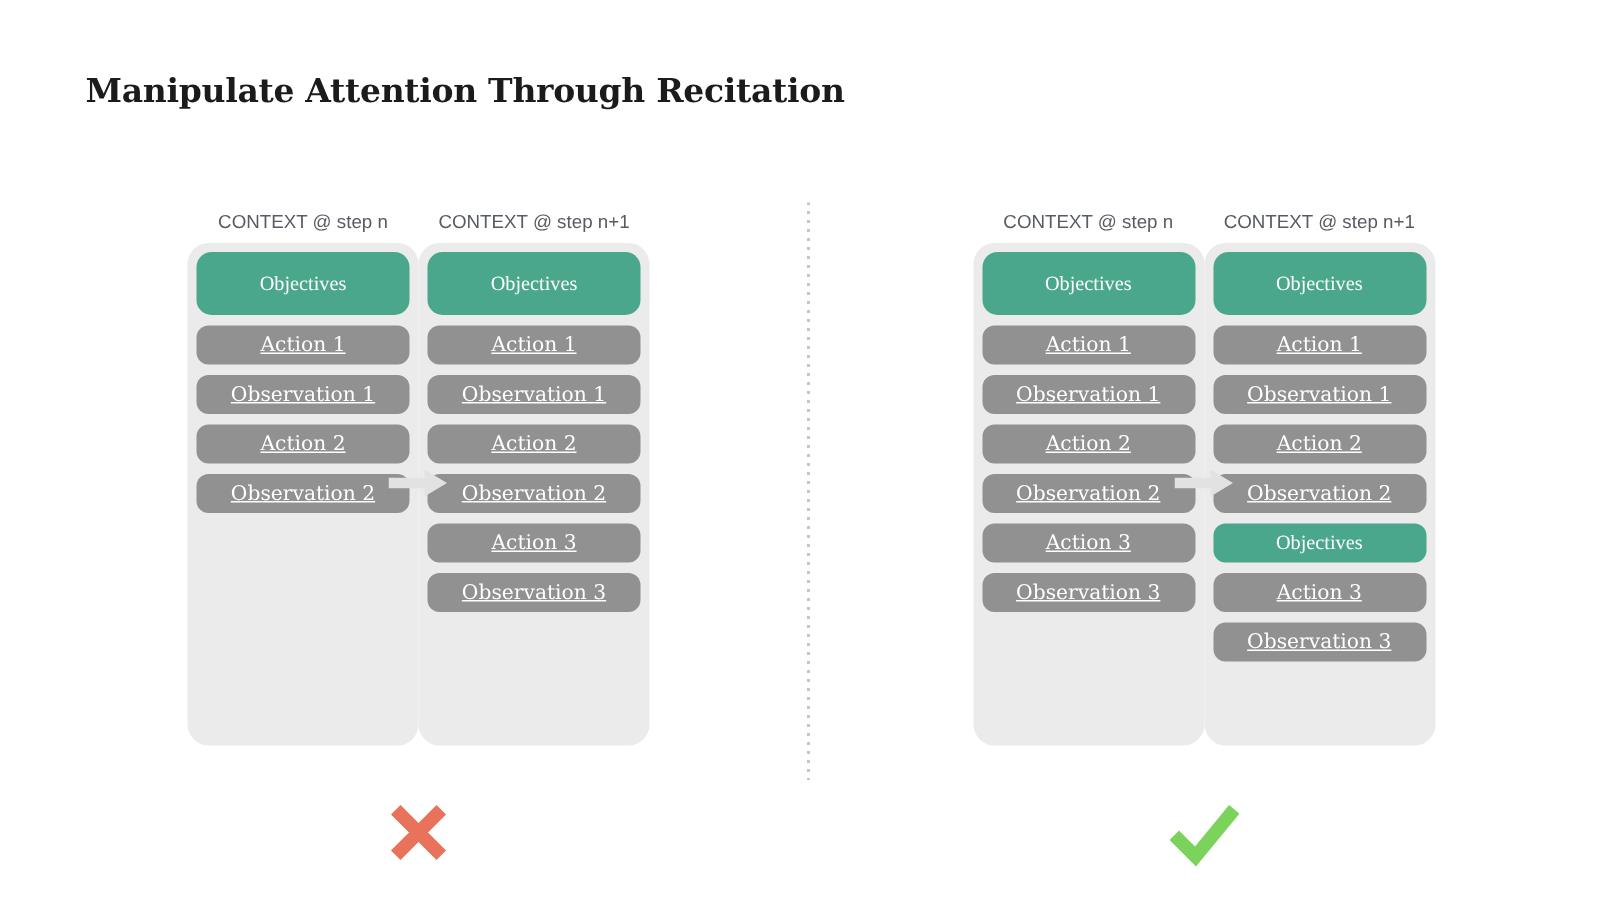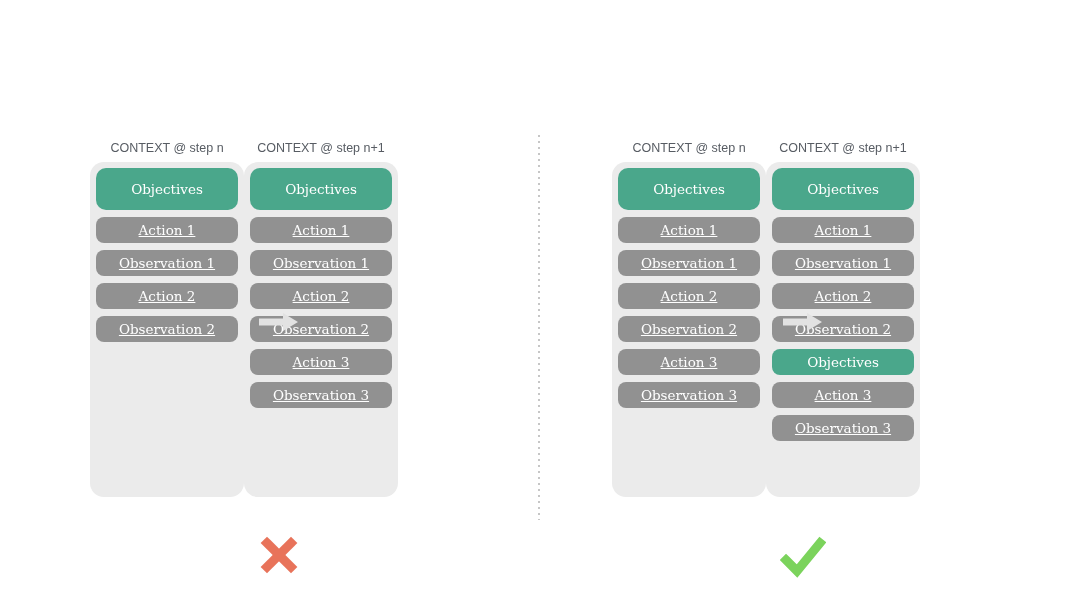--- a/index.html
+++ b/index.html
@@ -22,21 +22,21 @@
     color: #1b1b1b;
     white-space: nowrap;
   }
   .panel { position: absolute; top: 136px; }
   .panel-left  { left: 90px;  width: 378px; }
   .panel-right { left: 612px; width: 381px; }
 
   .context-group {
     position: relative;
     display: flex;
-    justify-content: flex-start;
+    justify-content: center;
   }
   .context-col { width: 154px; }
   .ctx-header {
     height: 26px;
     box-sizing: border-box;
     padding-top: 5px;
     text-align: center;
     font-family: "Liberation Sans", sans-serif;
     font-size: 12.5px;
     color: #575c63;
@@ -58,21 +58,21 @@
     border-radius: 8px;
     display: flex;
     align-items: center;
     justify-content: center;
     color: #ffffff;
     font-family: "DejaVu Serif", serif;
     font-size: 13.5px;
     white-space: nowrap;
   }
   .pill.step      { background: var(--step, #919191); text-decoration: underline; }
-  .pill.objective { background: var(--objective, #4aa78b); }
+  .pill.objective { background: var(--objective, #4aa78b); font-family: Liberation Serif, serif; }
   .pill.tall      { height: 42px; border-radius: 10px; }
 
   .arrow-svg {
     position: absolute;
     left: 50%;
     transform: translateX(-50%);
     top: 176px;
   }
 
   .verdict {
@@ -96,20 +96,21 @@
       var(--divider, #c6c6c6) 0px, var(--divider, #c6c6c6) 2px,
       transparent 2px, transparent 6px
     );
   }
 </style>
 </head>
 <body>
 
 <div class="slide" data-name="slide">
 
+  <div class="title" data-name="page-title">Manipulate Attention Through Recitation</div>
 
   <div class="panel panel-left" data-name="panel-without-recitation">
     <div class="context-group" data-name="context-group">
       <div class="context-col" data-name="context-column-step-n">
         <div class="ctx-header" data-name="context-header">CONTEXT @ step n</div>
         <div class="ctx-box" data-name="context-box">
             <div class="pill objective tall" data-name="context-item-objectives">Objectives</div>
             <div class="pill step" data-name="context-item-action-1">Action 1</div>
             <div class="pill step" data-name="context-item-observation-1">Observation 1</div>
             <div class="pill step" data-name="context-item-action-2">Action 2</div>

